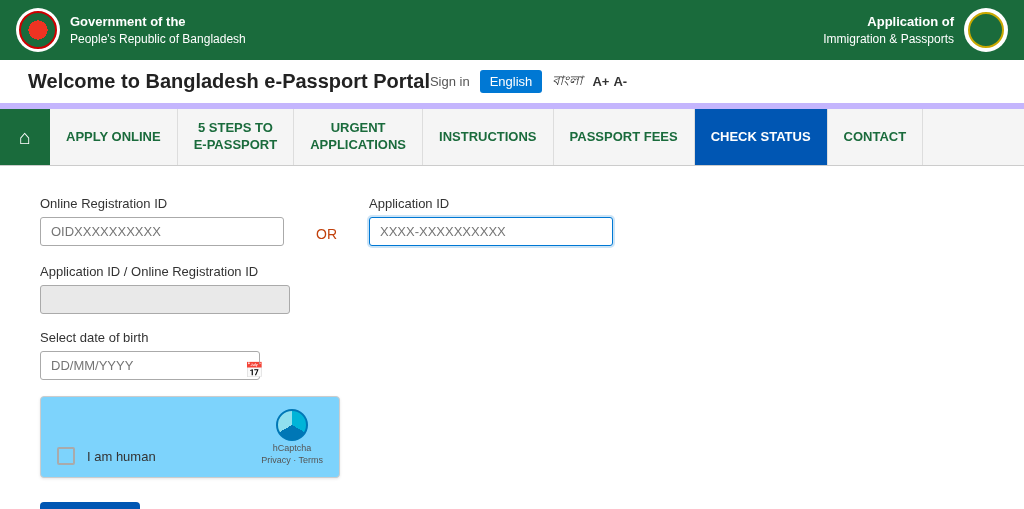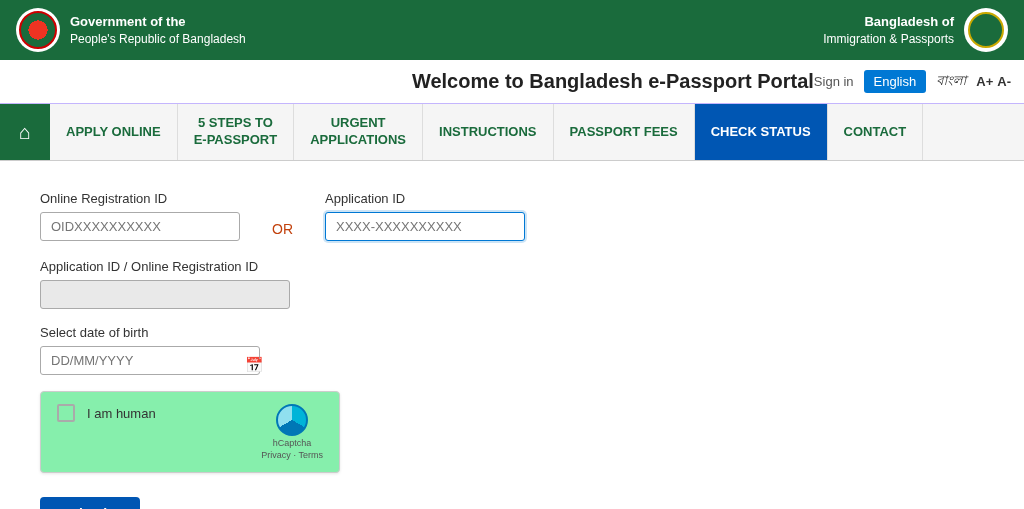--- a/index.html
+++ b/index.html
@@ -75,23 +75,23 @@
       height: 36px;
       border-radius: 50%;
       background: #1a6b3c;
       border: 2px solid #c8a800;
     }
 
     
     .portal-bar {
       display: flex;
       align-items: center;
-      justify-content: flex-end;
-      padding: 10px 13px;
-      border-bottom: 1px solid #c4b5fd;
+      justify-content: flex-start;
+      padding: 10px 28px;
+      border-bottom: 6px solid #c4b5fd;
       background: #fff;
     }
     .portal-title {
       font-size: 20px;
       font-weight: bold;
       color: #222;
     }
     .portal-bar-right {
       display: flex;
       align-items: center;
@@ -188,21 +188,21 @@
     }
     .form-group label {
       font-size: 13px;
       color: #333;
     }
     .form-input {
       border: 1px solid #aaa;
       border-radius: 3px;
       padding: 6px 10px;
       font-size: 13px;
-      width: 200px;
+      width: 244px;
       color: #0369a1;
       outline: none;
     }
     .form-input.active-field {
       border-color: #0078d4;
       box-shadow: 0 0 0 2px rgba(0,120,212,0.2);
     }
     .or-label {
       font-size: 14px;
       font-weight: normal;
@@ -240,26 +240,26 @@
     .date-icon {
       padding: 0 8px;
       color: #666;
       font-size: 15px;
       cursor: pointer;
     }
 
     
     .captcha-box {
       display: flex;
-      align-items: flex-start;
+      align-items: flex-end;
       border: 1px solid #ccc;
       border-radius: 4px;
       padding: 12px 16px;
       width: 300px;
-      background: #86efac;
+      background: #7dd3fc;
       justify-content: space-between;
       box-shadow: 0 1px 3px rgba(0,0,0,0.1);
     }
     .captcha-left {
       display: flex;
       align-items: center;
       gap: 12px;
     }
     .captcha-checkbox {
       width: 18px;
@@ -313,21 +313,21 @@
     <div class="logo-circle">
       <div class="logo-emblem"></div>
     </div>
     <div class="header-gov-text">
       <strong>Government of the</strong>
       <span>People's Republic of Bangladesh</span>
     </div>
   </div>
   <div class="top-header-right">
     <div class="dept-text">
-      <strong>Bangladesh of</strong>
+      <strong>Application of</strong>
       <span>Immigration &amp; Passports</span>
     </div>
     <div class="logo-right">
       <div class="logo-right-inner"></div>
     </div>
   </div>
 </div>
 
 <div class="portal-bar">
   <div class="portal-title">Welcome to Bangladesh e-Passport Portal</div>

